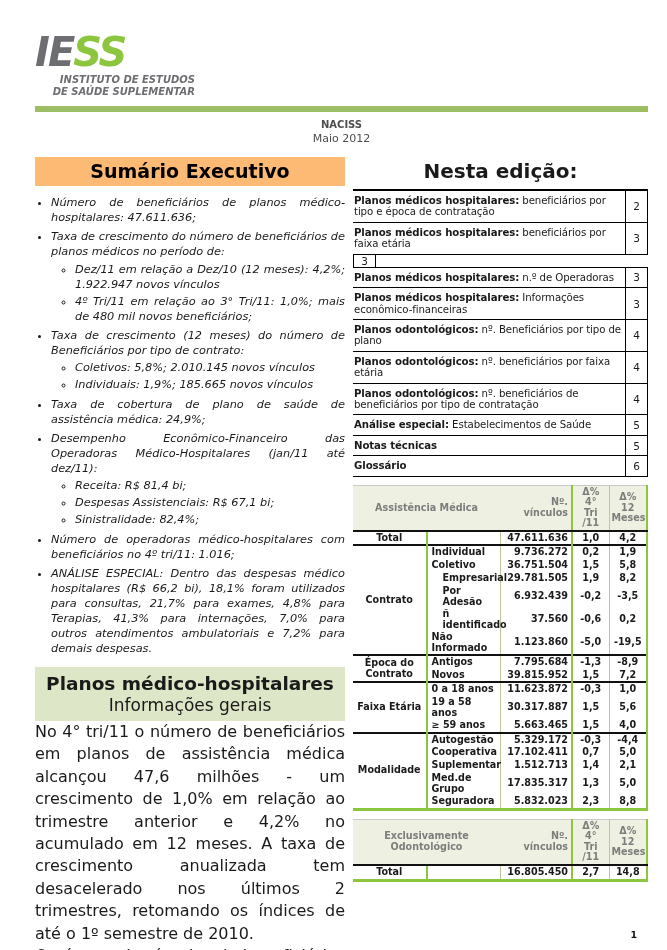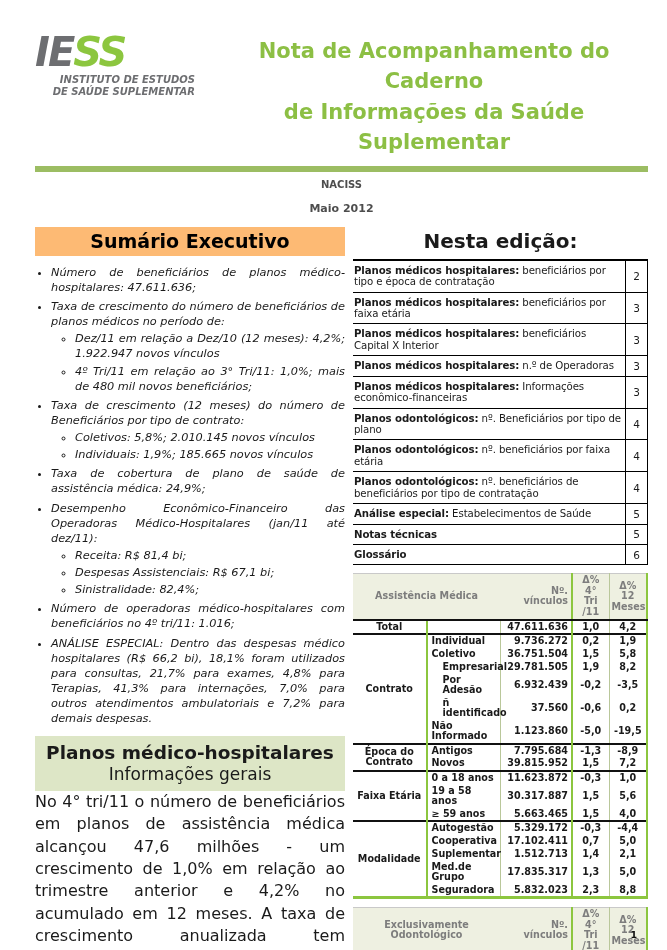--- a/index.html
+++ b/index.html
@@ -12,21 +12,21 @@
   .logo-block { width:185px; flex:none; padding-top:4px; }
   .logo-word { font-size:40px; font-weight:bold; font-style:italic; letter-spacing:-2px; line-height:1; }
   .logo-ie { color:#6d6e71; }
   .logo-ss { color:#8cc63f; }
   .logo-sub { color:#6d6e71; font-style:italic; font-weight:bold; font-size:10px; line-height:1.2; text-align:right; width:160px; margin-top:2px; }
   .title-block { flex:1; text-align:center; padding-top:8px; }
   .doc-title { color:#8cbf44; font-weight:bold; font-size:21px; line-height:1.45; }
   .green-rule { height:6px; background:#9cbd63; margin-top:8px; }
   .edition-block { text-align:center; margin-top:7px; }
   .edition-name { font-size:10px; font-weight:bold; color:#4d4d4d; }
-  .edition-date { font-size:11px; font-weight:bold; color:#4d4d4d; margin-top:12px; }
+  .edition-date { font-size:11px; font-weight:normal; color:#4d4d4d; margin-top:2px; }
 
   
   .cols { display:flex; gap:8px; margin-top:12px; align-items:flex-start; }
   .col-left { width:310px; flex:none; }
   .col-right { width:295px; flex:none; }
 
   
   .sum-hdr { background:#fdba74; color:#000; font-weight:bold; font-size:19px; text-align:center; padding:3px 0 4px; }
   .sum-list { margin:9px 0 0 16px;font-style:italic; }
   .sum-list > li { font-size:11.3px; line-height:1.34; text-align:justify; margin-bottom:4px; }
@@ -66,24 +66,20 @@
 
 <div class="page">
 
   <div class="hdr">
     <div class="logo-block">
       <div class="logo-word"><span class="logo-ie">IE</span><span class="logo-ss">SS</span></div>
       <div class="logo-sub">
         <div>INSTITUTO DE ESTUDOS</div>
         <div>DE SAÚDE SUPLEMENTAR</div>
       </div>
-    </div>
-    <div class="title-block">
-      <div class="doc-title">Nota de Acompanhamento do Caderno</div>
-      <div class="doc-title">de Informações da Saúde Suplementar</div>
     </div>
   </div>
   <div class="green-rule"></div>
   <div class="edition-block">
     <div class="edition-name">NACISS</div>
     <div class="edition-date">Maio 2012</div>
   </div>
 
   <div class="cols">
 
@@ -122,21 +118,20 @@
       <div id="toc-body">
           <div class="toc-row">
             <div class="toc-text"><span class="toc-bold">Planos médicos hospitalares:</span> <span>beneficiários por tipo e época de contratação</span></div>
             <div class="toc-page">2</div>
           </div>
           <div class="toc-row">
             <div class="toc-text"><span class="toc-bold">Planos médicos hospitalares:</span> <span>beneficiários por faixa etária</span></div>
             <div class="toc-page">3</div>
           </div>
           <div class="toc-row">
-            <div class="toc-text"><span class="toc-bold">Planos médicos hospitalares:</span> <span>beneficiários Capital X Interior</span></div>
             <div class="toc-page">3</div>
           </div>
           <div class="toc-row">
             <div class="toc-text"><span class="toc-bold">Planos médicos hospitalares:</span> <span>n.º de Operadoras</span></div>
             <div class="toc-page">3</div>
           </div>
           <div class="toc-row">
             <div class="toc-text"><span class="toc-bold">Planos médicos hospitalares:</span> <span>Informações econômico-financeiras</span></div>
             <div class="toc-page">3</div>
           </div>

